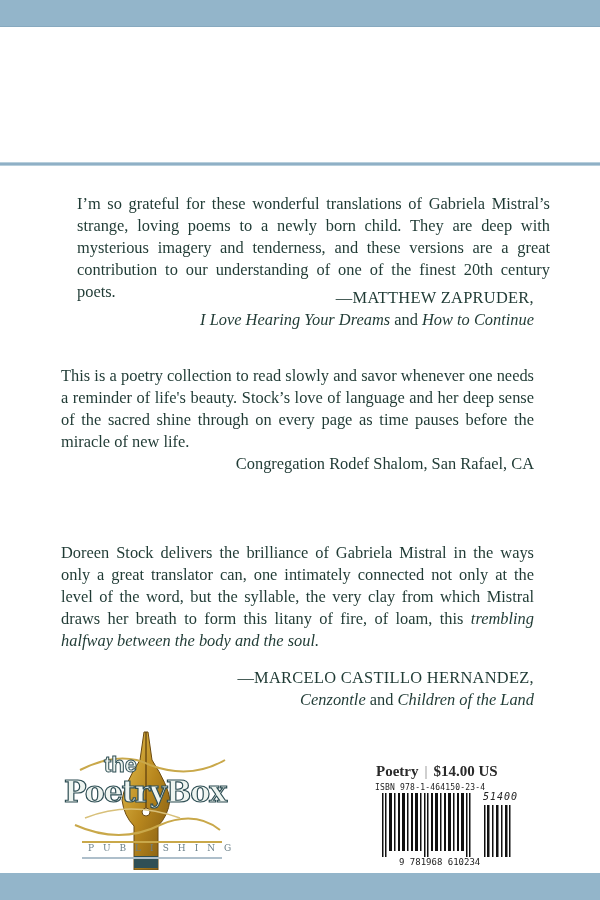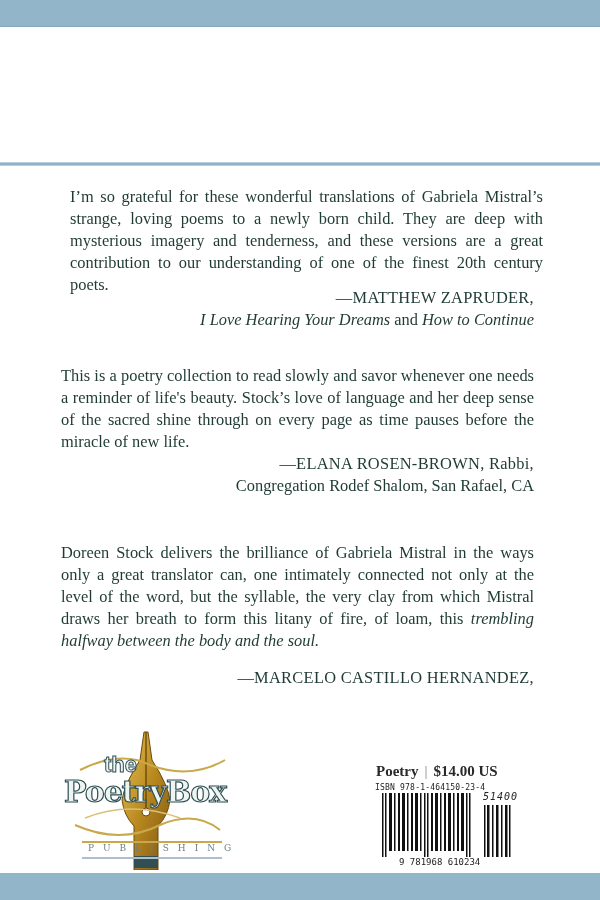--- a/index.html
+++ b/index.html
@@ -30,35 +30,35 @@
   .bars { position:absolute; left:8px; top:30px; }
   .num-left { position:absolute; left:3px; top:94px; font-family:"DejaVu Sans Mono", monospace; font-size:9px; color:#222; white-space:nowrap;margin-left:24px; }
   .addon-num { position:absolute; left:111px; top:28px; font-family:"DejaVu Sans Mono", monospace; font-size:10px; color:#222; letter-spacing:1px;font-style:italic; }
 </style>
 </head>
 <body>
 
 <div class="band-top"></div>
 <div class="rule"></div>
 
-<p class="blurb" id="b1" style="margin:9px">I’m so grateful for these wonderful translations of Gabriela Mistral’s strange, loving poems to a newly born child. They are deep with mysterious imagery and tenderness, and these versions are a great contribution to our understanding of one of the finest 20th century poets.</p>
+<p class="blurb" id="b1" style="margin:16px">I’m so grateful for these wonderful translations of Gabriela Mistral’s strange, loving poems to a newly born child. They are deep with mysterious imagery and tenderness, and these versions are a great contribution to our understanding of one of the finest 20th century poets.</p>
 <div class="attr" id="a1">
   <div class="caps">—MATTHEW ZAPRUDER,</div>
   <div><i>I Love Hearing Your Dreams</i><span style="white-space:pre"> and </span><i>How to Continue</i></div>
 </div>
 
 <p class="blurb" id="b2" style="margin:0">This is a poetry collection to read slowly and savor whenever one needs a reminder of life's beauty. Stock’s love of language and her deep sense of the sacred shine through on every page as time pauses before the miracle of new life.</p>
 <div class="attr" id="a2">
-  <div class="caps">—ELANA ROSEN-BROWN, Rabbi,</div>
   <div>Congregation Rodef Shalom, San Rafael, CA</div>
 </div>
 
 <p class="blurb" id="b3" style="margin:0"><span>Doreen Stock delivers the brilliance of Gabriela Mistral in the ways only a great translator can, one intimately connected not only at the level of the word, but the syllable, the very clay from which Mistral draws her breath to form this litany of fire, of loam, this </span><i>trembling halfway between the body and the soul.</i></p>
 <div class="attr" id="a3">
   <div class="caps">—MARCELO CASTILLO HERNANDEZ,</div>
+  <div><i>Cenzontle</i><span style="white-space:pre"> and </span><i>Children of the Land</i></div>
 </div>
 
 <div class="logo">
   <svg width="170" height="140" viewBox="0 0 170 140">
     <defs>
       <linearGradient id="gold" x1="0" y1="0" x2="1" y2="1">
         <stop offset="0" stop-color="#e7c452"></stop>
         <stop offset="0.5" stop-color="#b8871e"></stop>
         <stop offset="1" stop-color="#7a5410"></stop>
       </linearGradient>

